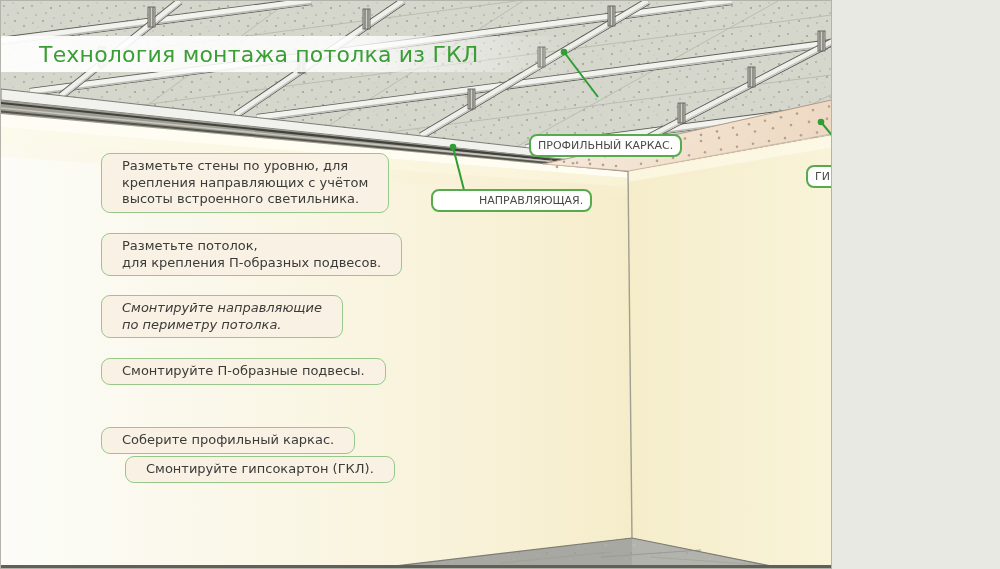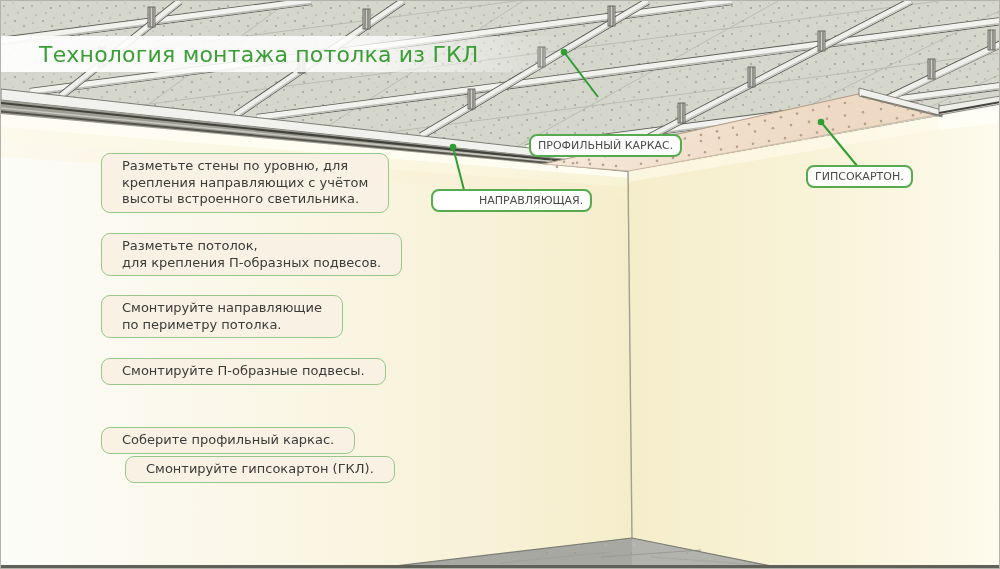--- a/index.html
+++ b/index.html
@@ -1,17 +1,17 @@
 <!DOCTYPE html>
 <html><head>
 <meta charset="utf-8">
 <style>
   html,body{margin:0;padding:0;background:#e9e9e4;}
   .stage{
-    position:relative;width:1000px;height:569px;overflow:hidden;
+    position:relative;width:832px;height:569px;overflow:hidden;
     border:1px solid #b3b3ab;box-sizing:border-box;
     font-family:"DejaVu Sans","Liberation Sans",sans-serif;
     background:#404040;
   }
   .stage svg{position:absolute;left:0;top:0;}
   .page-title{
     position:absolute;left:38px;top:41px;
     font-size:22px;font-weight:400;color:#3a9e35;letter-spacing:.2px;
     white-space:nowrap;
   }
@@ -301,21 +301,21 @@
     </g>
   </svg>
 
   <div class="page-title">Технология монтажа потолка из ГКЛ</div>
 
   <div class="step" style="left:100px;top:152px;">Разметьте стены по уровню, для
 крепления направляющих с учётом
 высоты встроенного светильника.</div>
   <div class="step" style="left:100px;top:232px;">Разметьте потолок,
 для крепления П-образных подвесов.</div>
-  <div class="step" style="left:100px;top:294px;">Смонтируйте направляющие
+  <div class="step" style="left:100px;top:294px;font-style:italic;">Смонтируйте направляющие
 по периметру потолка.</div>
   <div class="step" style="left:100px;top:357px;">Смонтируйте П-образные подвесы.</div>
   <div class="step" style="left:100px;top:407px;margin-top:19px;">Соберите профильный каркас.</div>
   <div class="step" style="left:100px;top:455px;margin-left:24px;">Смонтируйте гипсокартон (ГКЛ).</div>
 
   <div class="callout" style="left:528px;top:94px;margin-top:39px;">ПРОФИЛЬНЫЙ КАРКАС.</div>
   <div class="callout" style="left:430px;top:188px;padding-left:46px;">НАПРАВЛЯЮЩАЯ.</div>
   <div class="callout" style="left:805px;top:164px;">ГИПСОКАРТОН.</div>
 
 </div>

